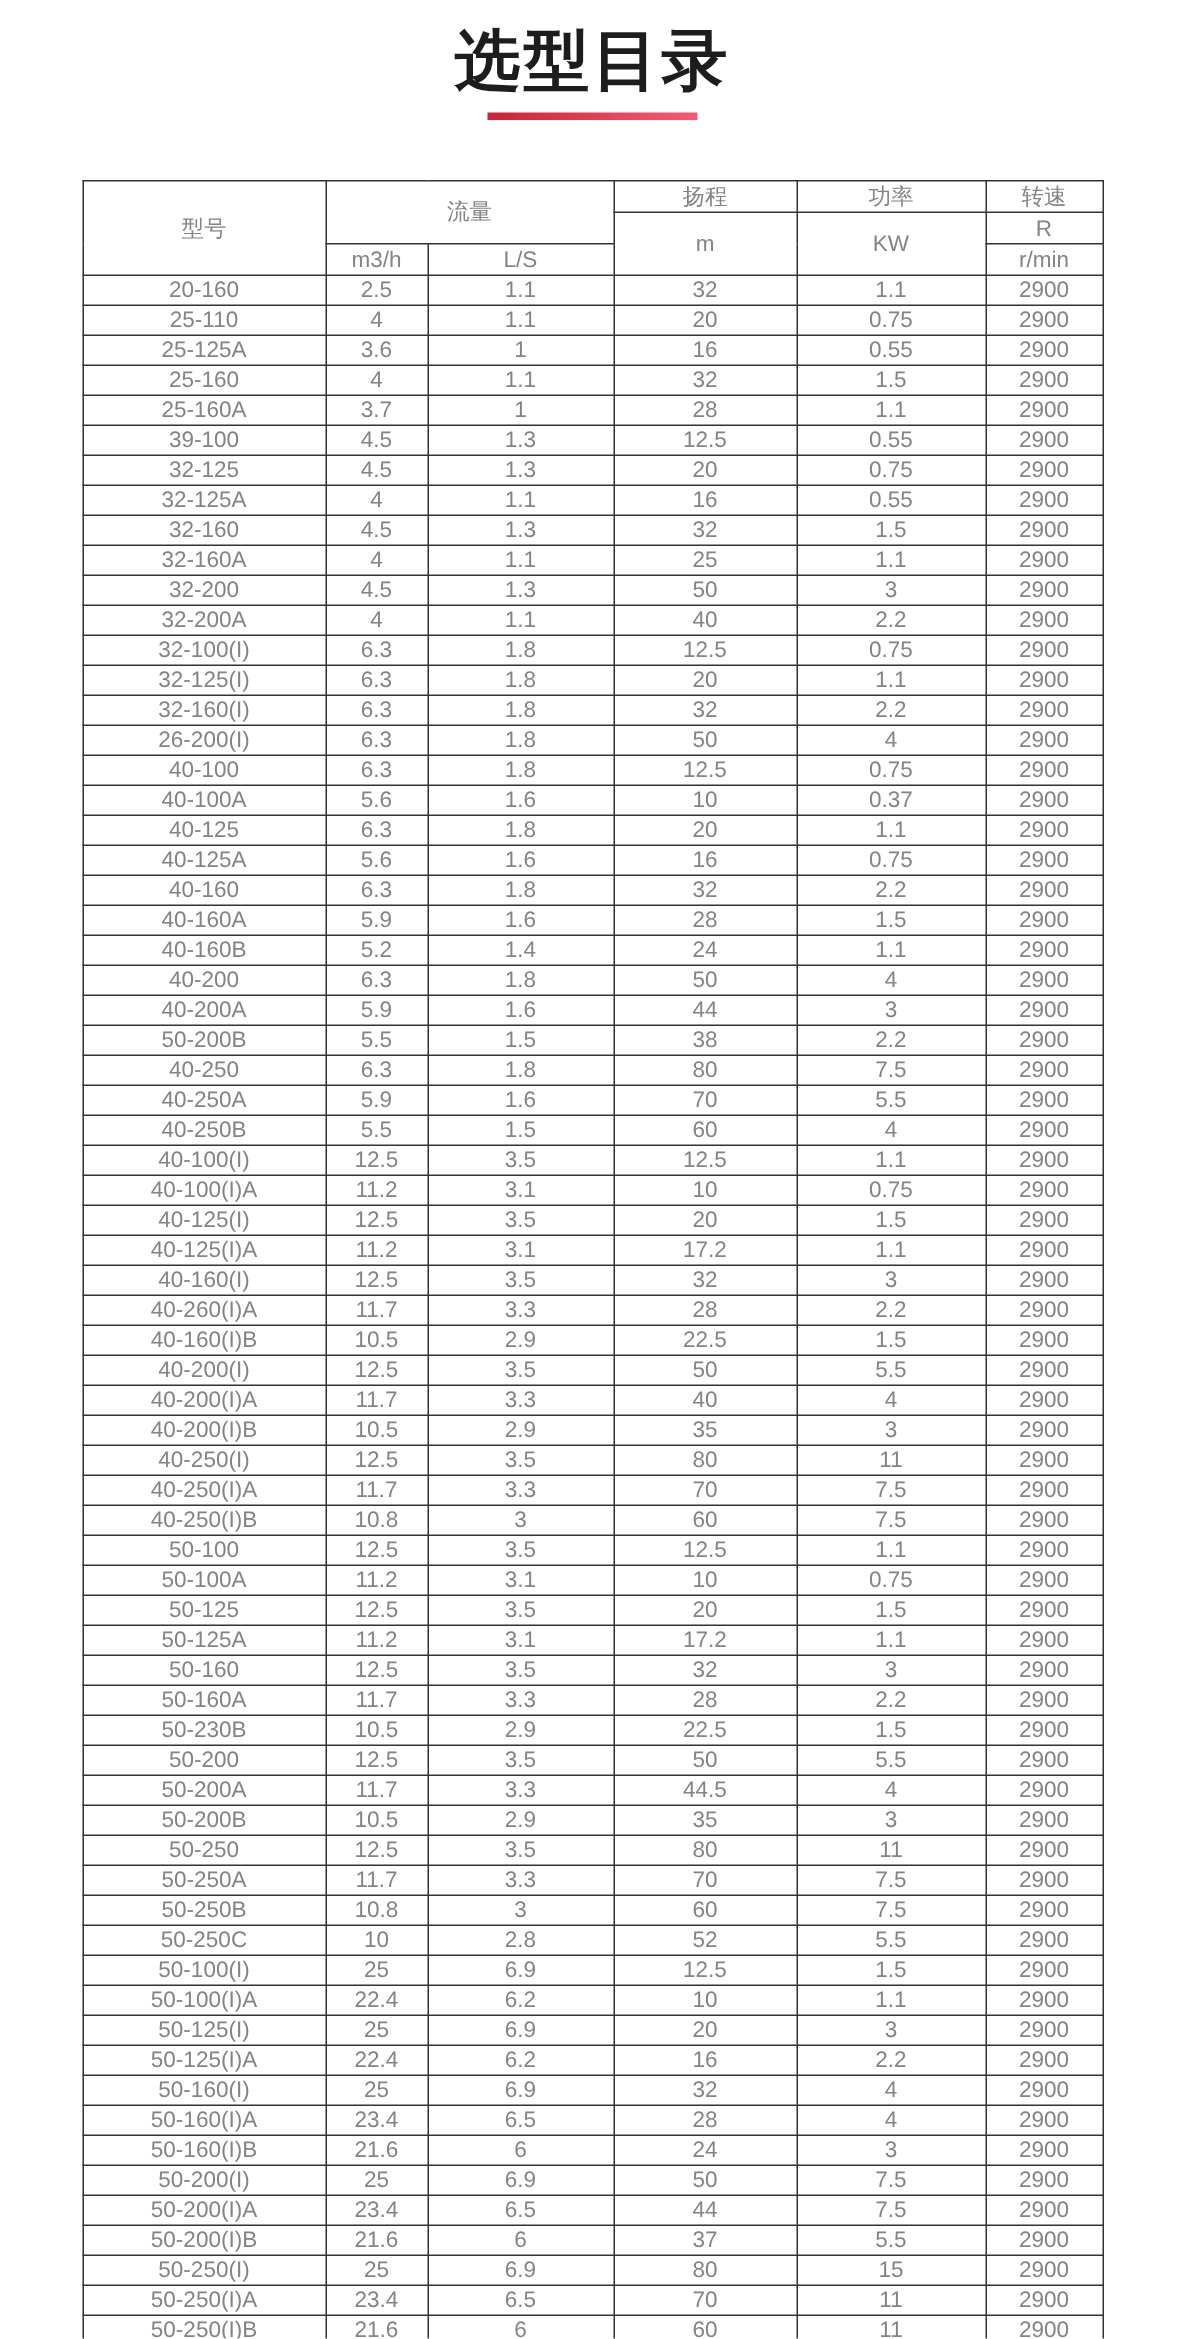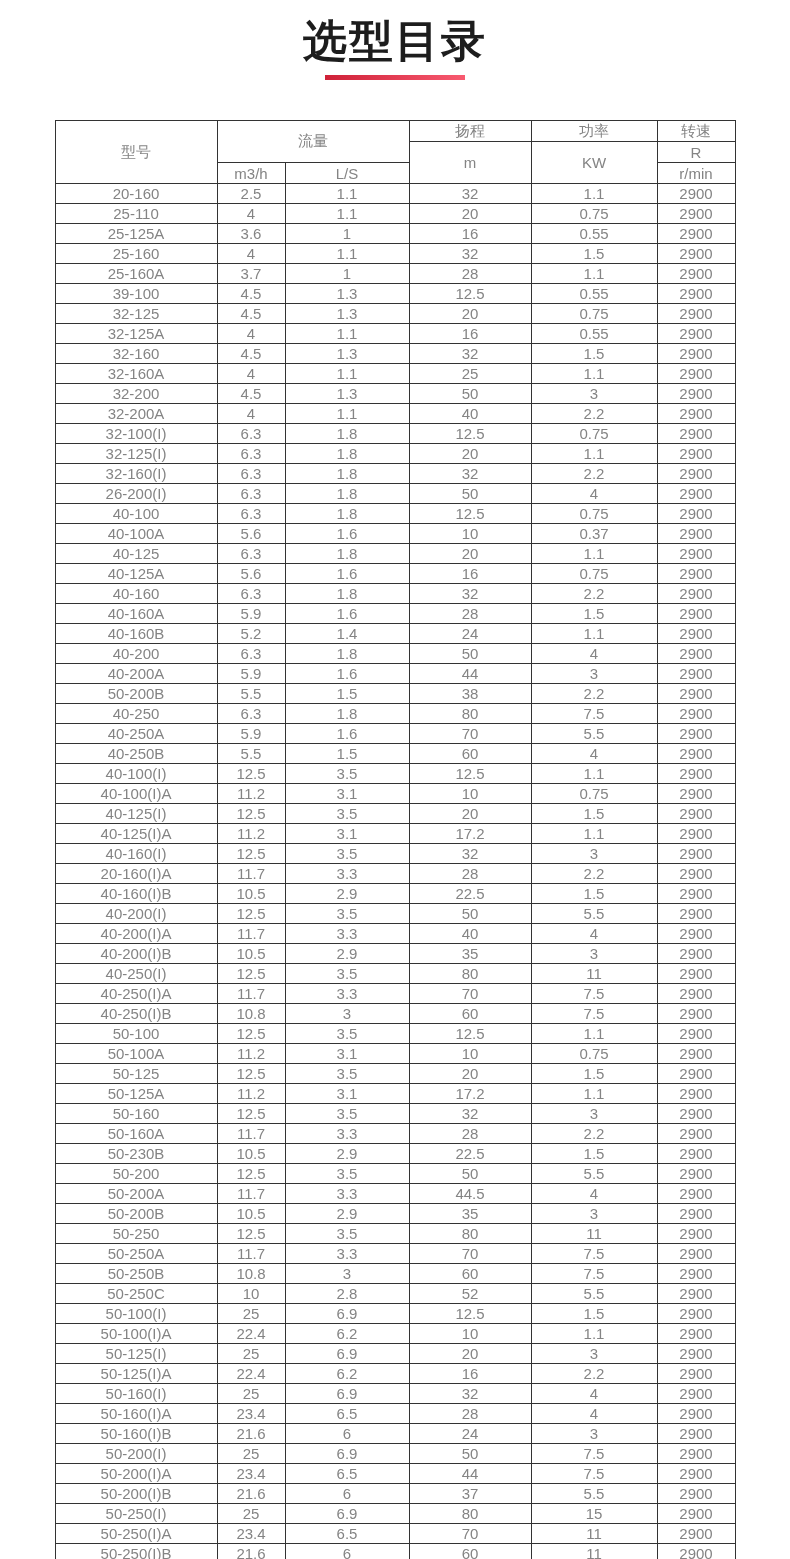--- a/index.html
+++ b/index.html
@@ -360,21 +360,21 @@
       </tr>
       <tr>
         <td>40-160(I)</td>
         <td>12.5</td>
         <td>3.5</td>
         <td>32</td>
         <td>3</td>
         <td>2900</td>
       </tr>
       <tr>
-        <td>20-160(I)A</td>
+        <td>40-260(I)A</td>
         <td>11.7</td>
         <td>3.3</td>
         <td>28</td>
         <td>2.2</td>
         <td>2900</td>
       </tr>
       <tr>
         <td>40-160(I)B</td>
         <td>10.5</td>
         <td>2.9</td>

